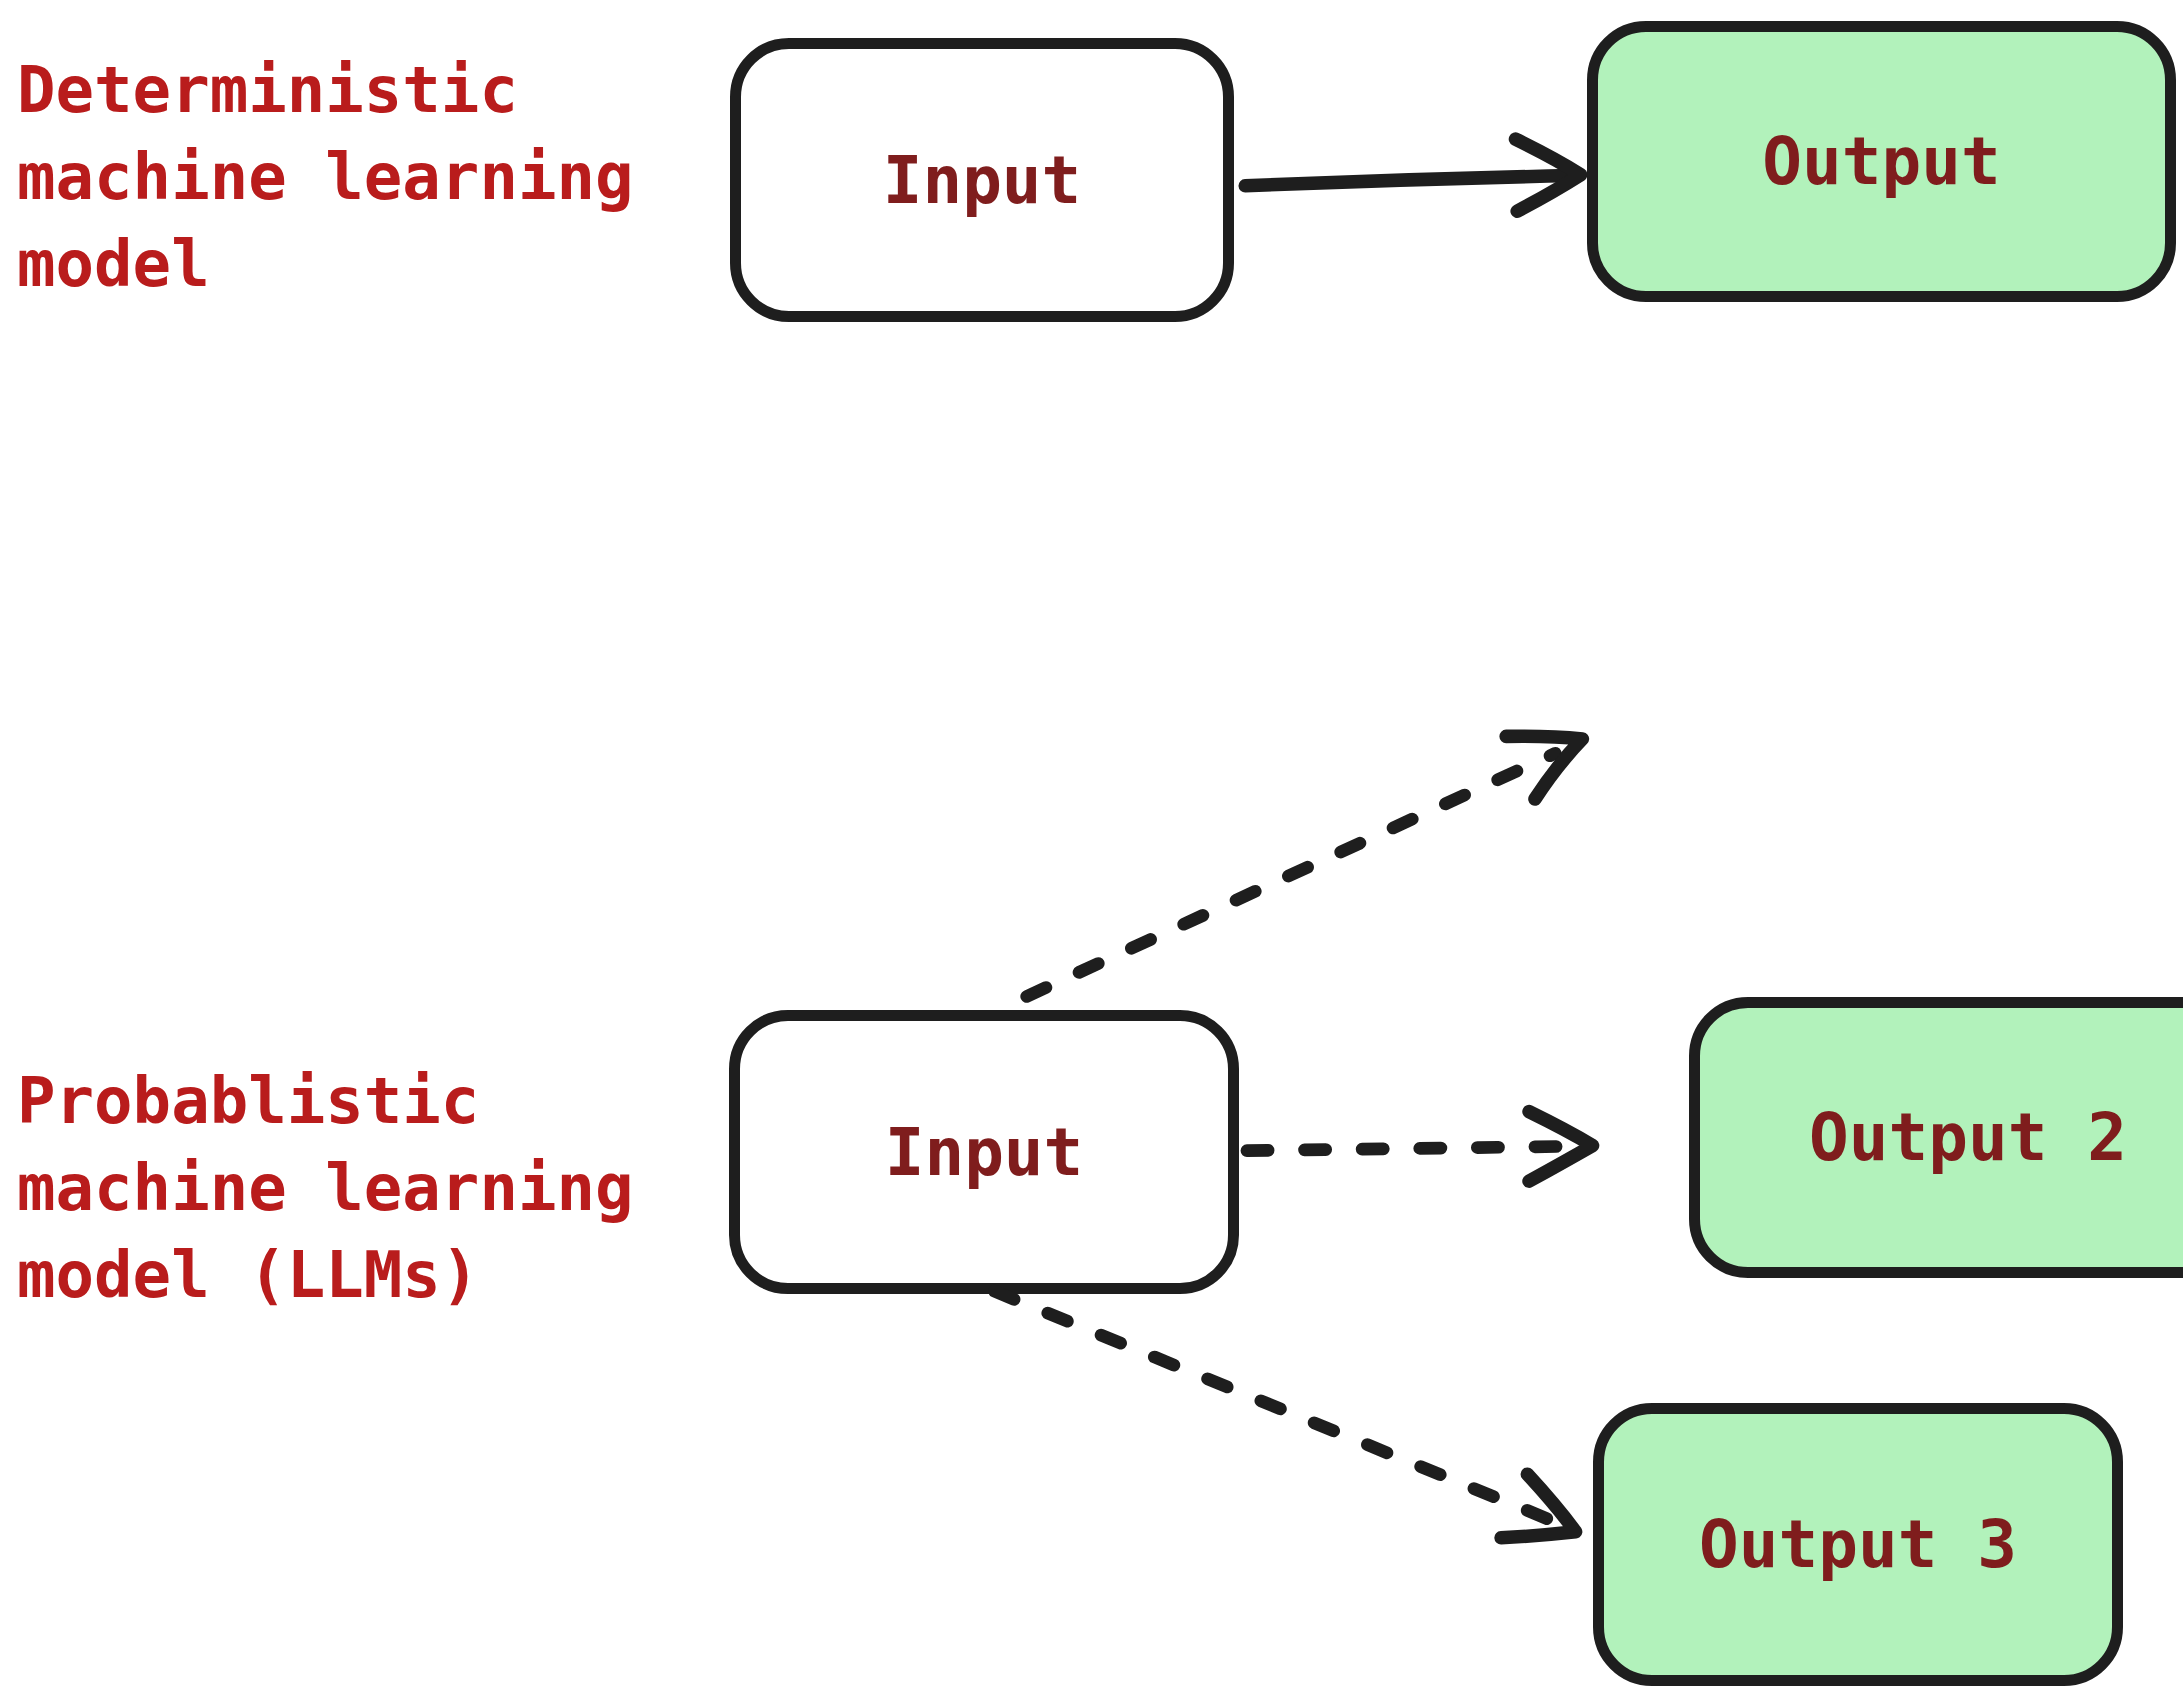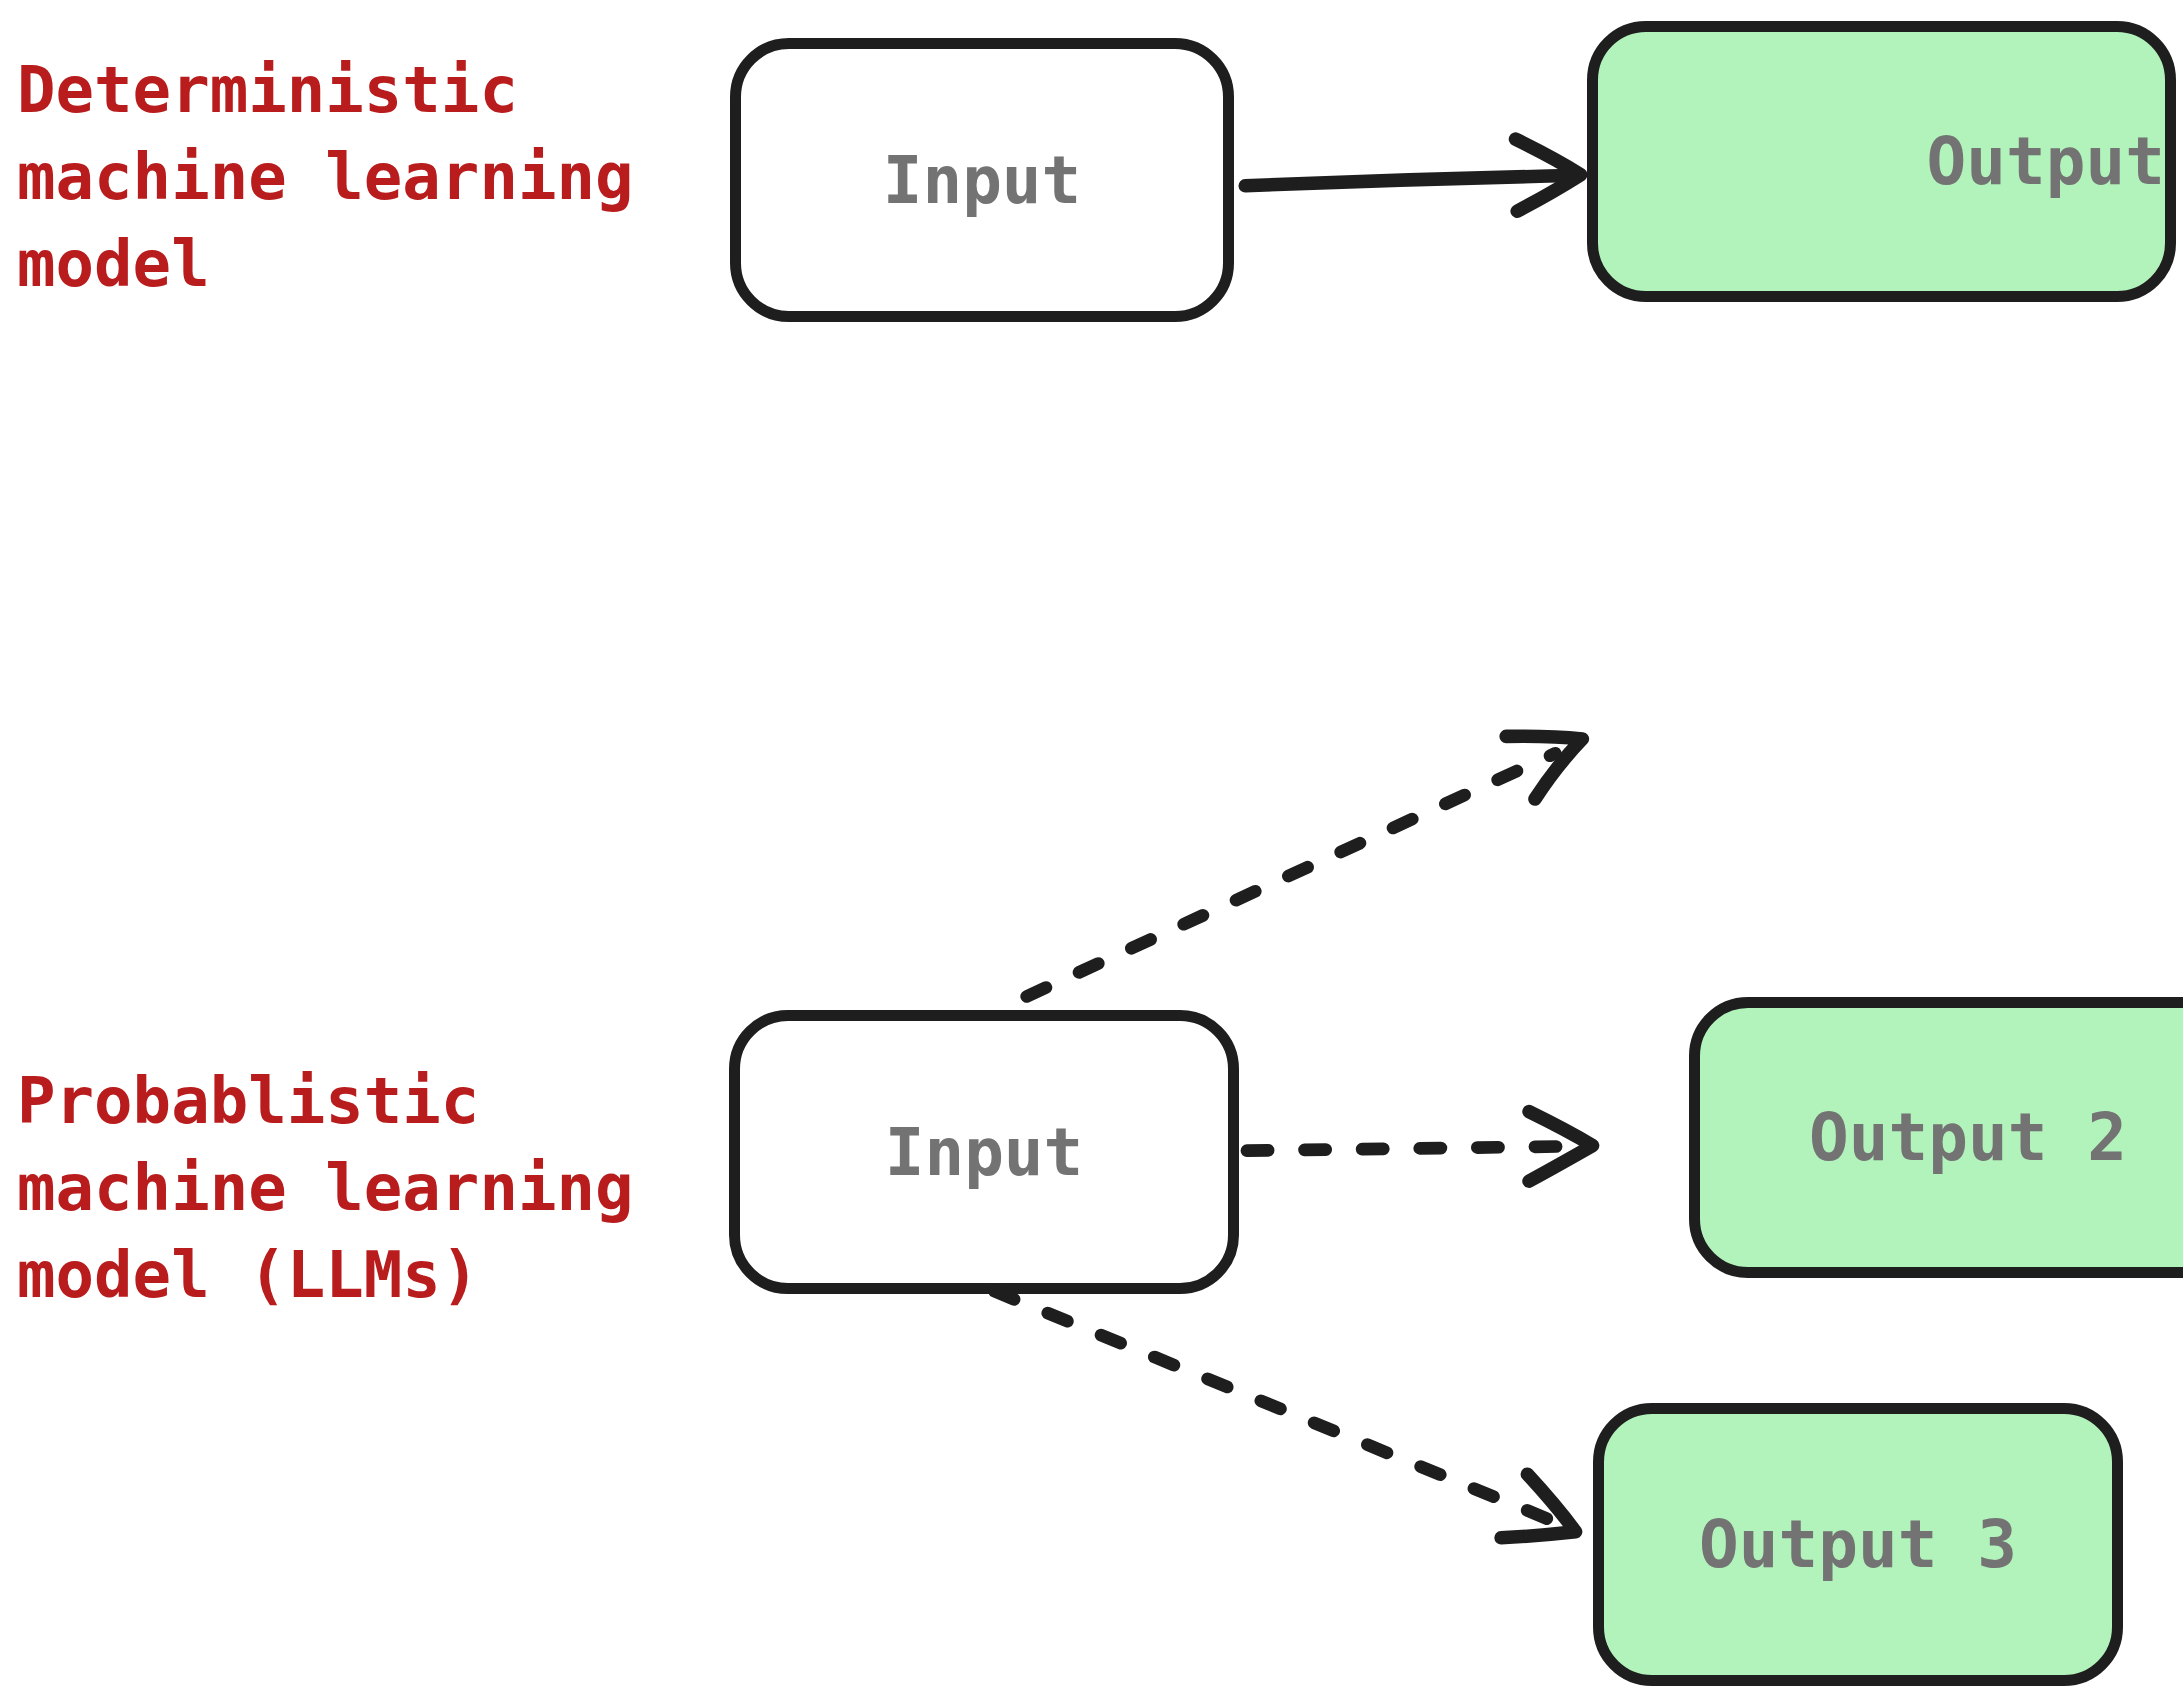--- a/index.html
+++ b/index.html
@@ -29,21 +29,21 @@
   .node {
     position: absolute;
     box-sizing: border-box;
     border: 11px solid #1e1e1e;
     border-radius: 59px;
     display: flex;
     align-items: center;
     justify-content: center;
     font-size: 66px;
     font-weight: bold;
-    color: #737373;
+    color: #7f1d1d;
   }
   .node.white { background: #ffffff; }
   .node.green { background: #b2f2bb; }
   .arrow-layer {
     position: absolute;
     left: 0; top: 0;
     width: 2183px;
     height: 1704px;
     pointer-events: none;
   }
@@ -63,21 +63,21 @@
 <div class="canvas">
 
   <div class="side-label" style="top:47px;">Deterministic
 machine learning
 model</div>
 
   <div class="node white" style="left:730px; top:38px; width:504px; height:284px;">
     <span>Input</span>
   </div>
 
-  <div class="node green" style="left:1587px; top:21px; width:589px; height:281px;justify-content:flex-end;">
+  <div class="node green" style="left:1587px; top:21px; width:589px; height:281px;">
     <span>Output</span>
   </div>
 
   <div class="side-label" style="top:1058px;">Probablistic
 machine learning
 model (LLMs)</div>
 
   <div class="node white" style="left:729px; top:1010px; width:510px; height:284px;">
     <span>Input</span>
   </div>

